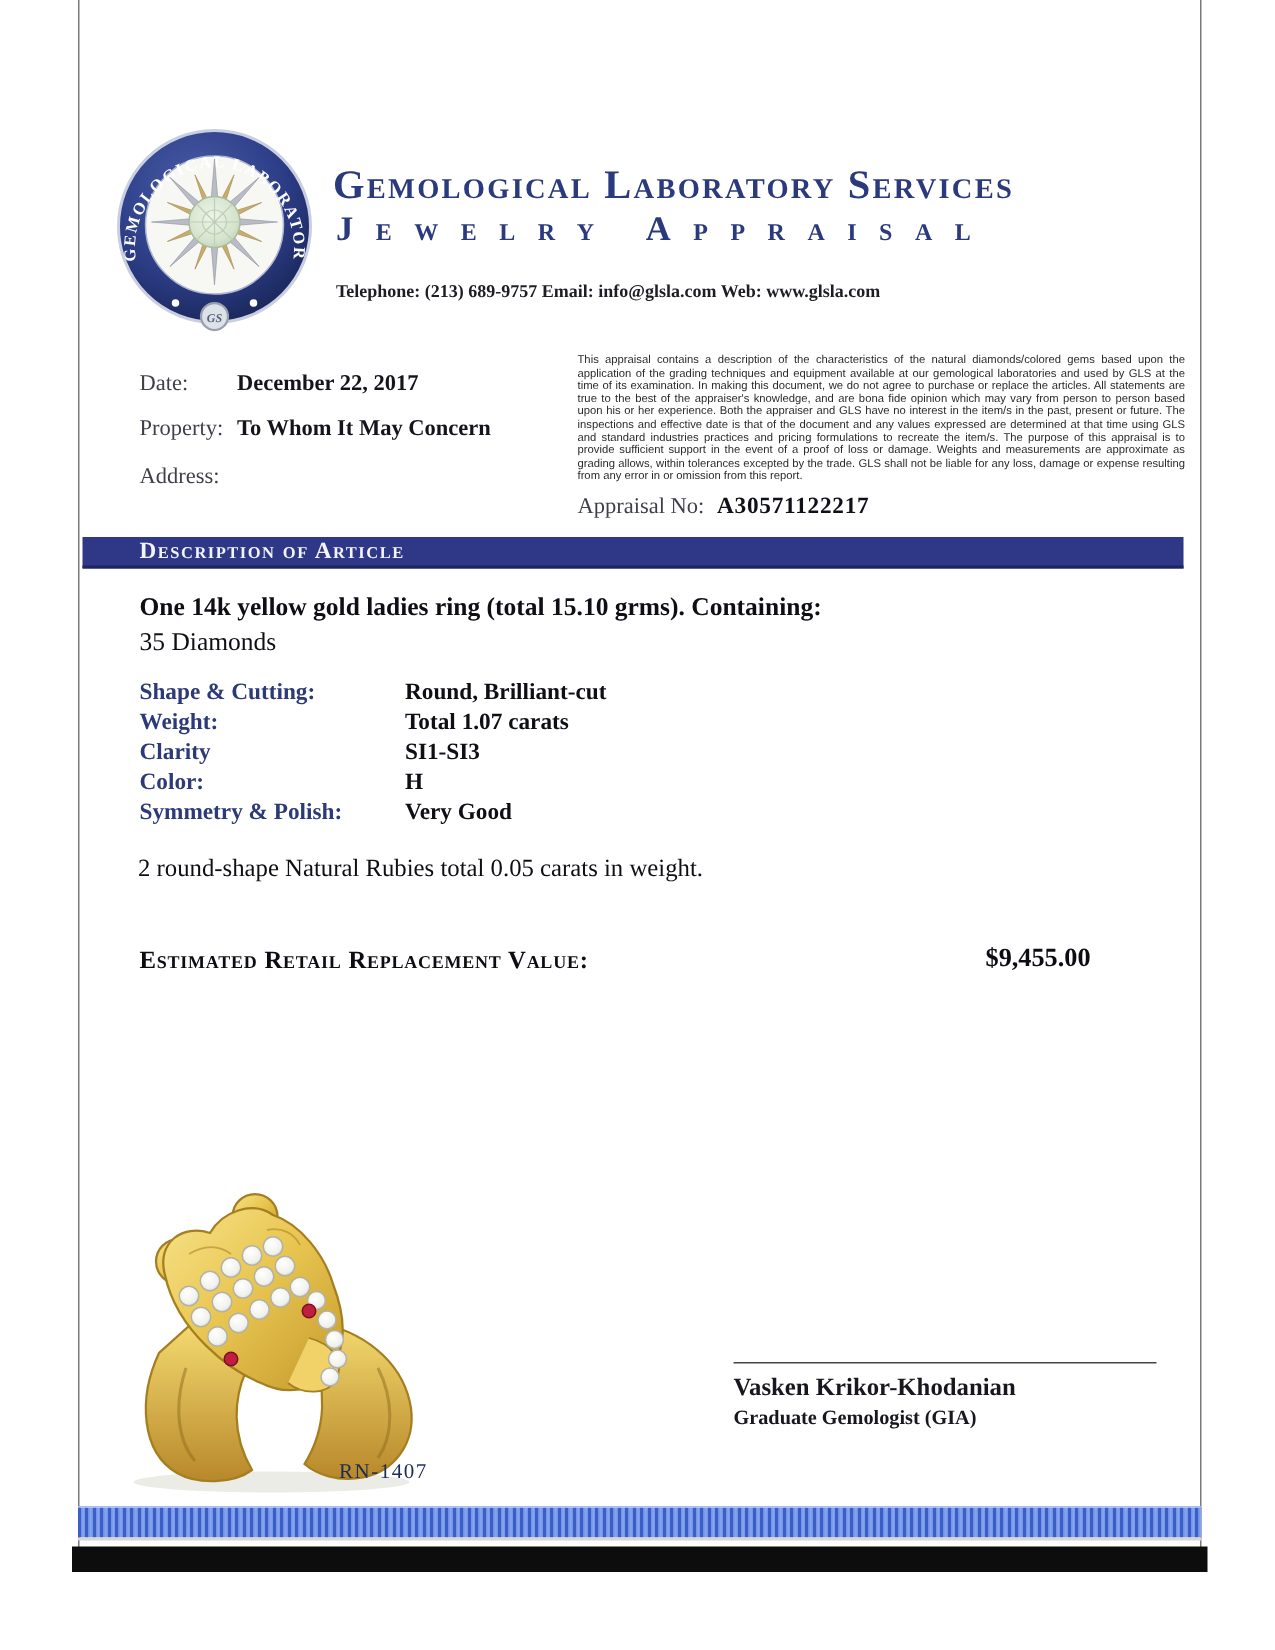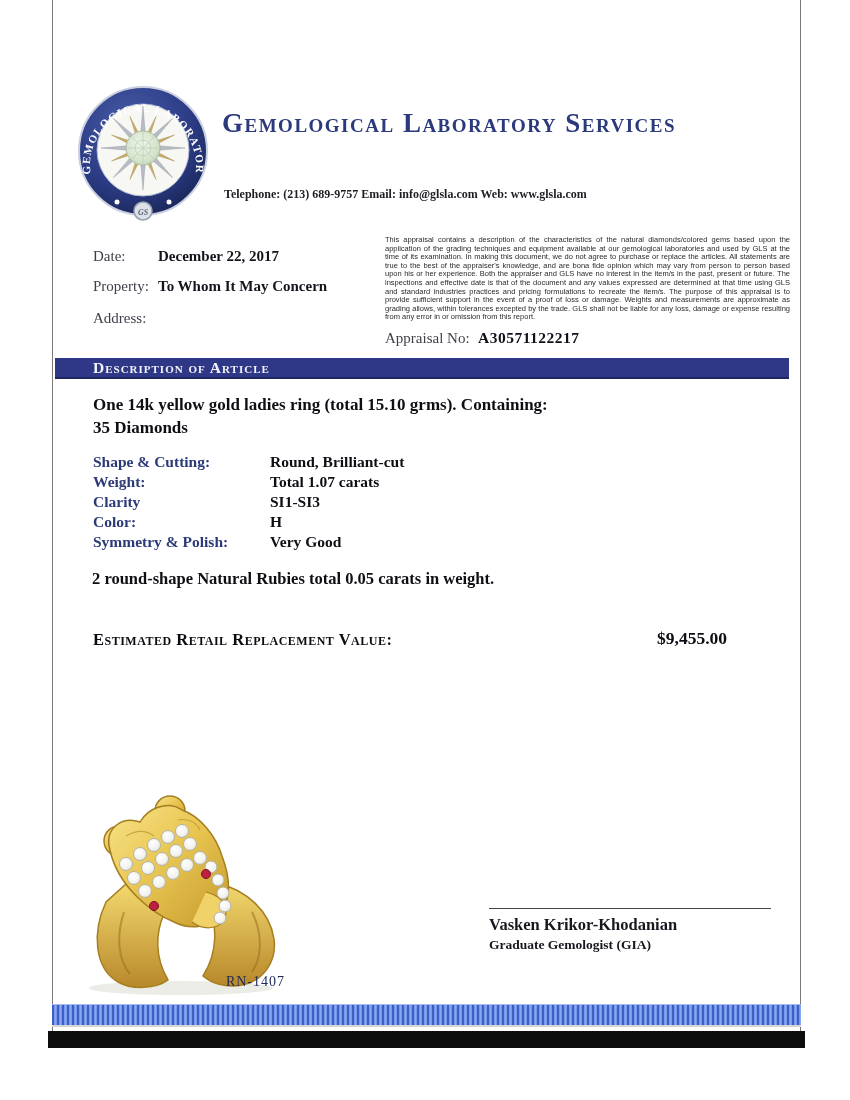--- a/index.html
+++ b/index.html
@@ -47,29 +47,29 @@
   .section-bar {
     position:absolute; left:55px; top:358px; width:734px; height:21px;
     background:#2e3886; border-bottom:2px solid #1d2560;
   }
   .section-bar span {
     display:block; padding-left:38px; line-height:20px;
     font-variant:small-caps; font-weight:bold; font-size:15.5px;
     letter-spacing:1px; color:#f3f3fa;
   }
   .summary-1 { position:absolute; left:93px; top:395px; font-size:17px; font-weight:bold; color:#0e0e14; }
-  .summary-2 { position:absolute; left:93px; top:418px; font-size:17px; font-weight:bold; color:#0e0e14; }
+  .summary-2 { position:absolute; left:93px; top:418px; font-size:17px; font-weight:normal; color:#0e0e14; }
 
   .spec-row { position:absolute; left:93px; width:560px; height:20px;text-decoration:underline; }
   .spec-label { position:absolute; left:0; font-size:15.5px; font-weight:bold; color:#2c3a78; }
   .spec-value { position:absolute; left:177px; font-size:15.5px; font-weight:bold; color:#0e0e14; white-space:nowrap; }
   .spec-0 { top:453px; } .spec-1 { top:473px; } .spec-2 { top:493px; }
   .spec-3 { top:513px; } .spec-4 { top:533px; }
 
-  .rubies-note { position:absolute; left:92px; top:569px; font-size:16.5px; font-weight:bold; color:#0e0e14;text-align:right; }
+  .rubies-note { position:absolute; left:92px; top:569px; font-size:16.5px; font-weight:normal; color:#0e0e14;text-align:right; }
 
   .erv-label {
     position:absolute; left:93px; top:630px;
     font-variant:small-caps; font-weight:bold; font-size:16.5px;
     letter-spacing:0.5px; color:#0c0c12;
   }
   .erv-amount { position:absolute; right:123px; top:628px; font-size:17.5px; font-weight:bold; color:#0c0c12; }
 
   
   .ring-photo { position:absolute; left:66px; top:784px; width:246px; height:212px; }
@@ -143,20 +143,21 @@
       <circle cx="67" cy="62" r="8"></circle>
       <path d="M67,45 L67,79 M50,62 L84,62 M55,50 L79,74 M79,50 L55,74"></path>
     </g>
     <circle cx="41" cy="116" r="2.5" fill="#ffffff"></circle>
     <circle cx="93" cy="116" r="2.5" fill="#ffffff"></circle>
     <circle cx="67" cy="125" r="9" fill="#dde1e8" stroke="#98a0ad" stroke-width="1.5"></circle>
     <text x="67" y="128.5" text-anchor="middle" font-family="Liberation Serif, serif" font-size="8" font-style="italic" font-weight="bold" fill="#5a6478">GS</text>
   </svg>
 
   <div class="org-title">Gemological Laboratory Services</div>
+  <div class="doc-type">Jewelry Appraisal</div>
   <div class="hdr-contact">Telephone: (213) 689-9757  Email: info@glsla.com  Web: www.glsla.com</div>
 
   <div class="info-label row-date">Date:</div>
   <div class="info-value row-date">December 22, 2017</div>
 
   <div class="info-label row-prop">Property:</div>
   <div class="info-value row-prop">To Whom It May Concern</div>
 
   <div class="info-label row-addr">Address:</div>
   <div class="info-value row-addr"></div>

